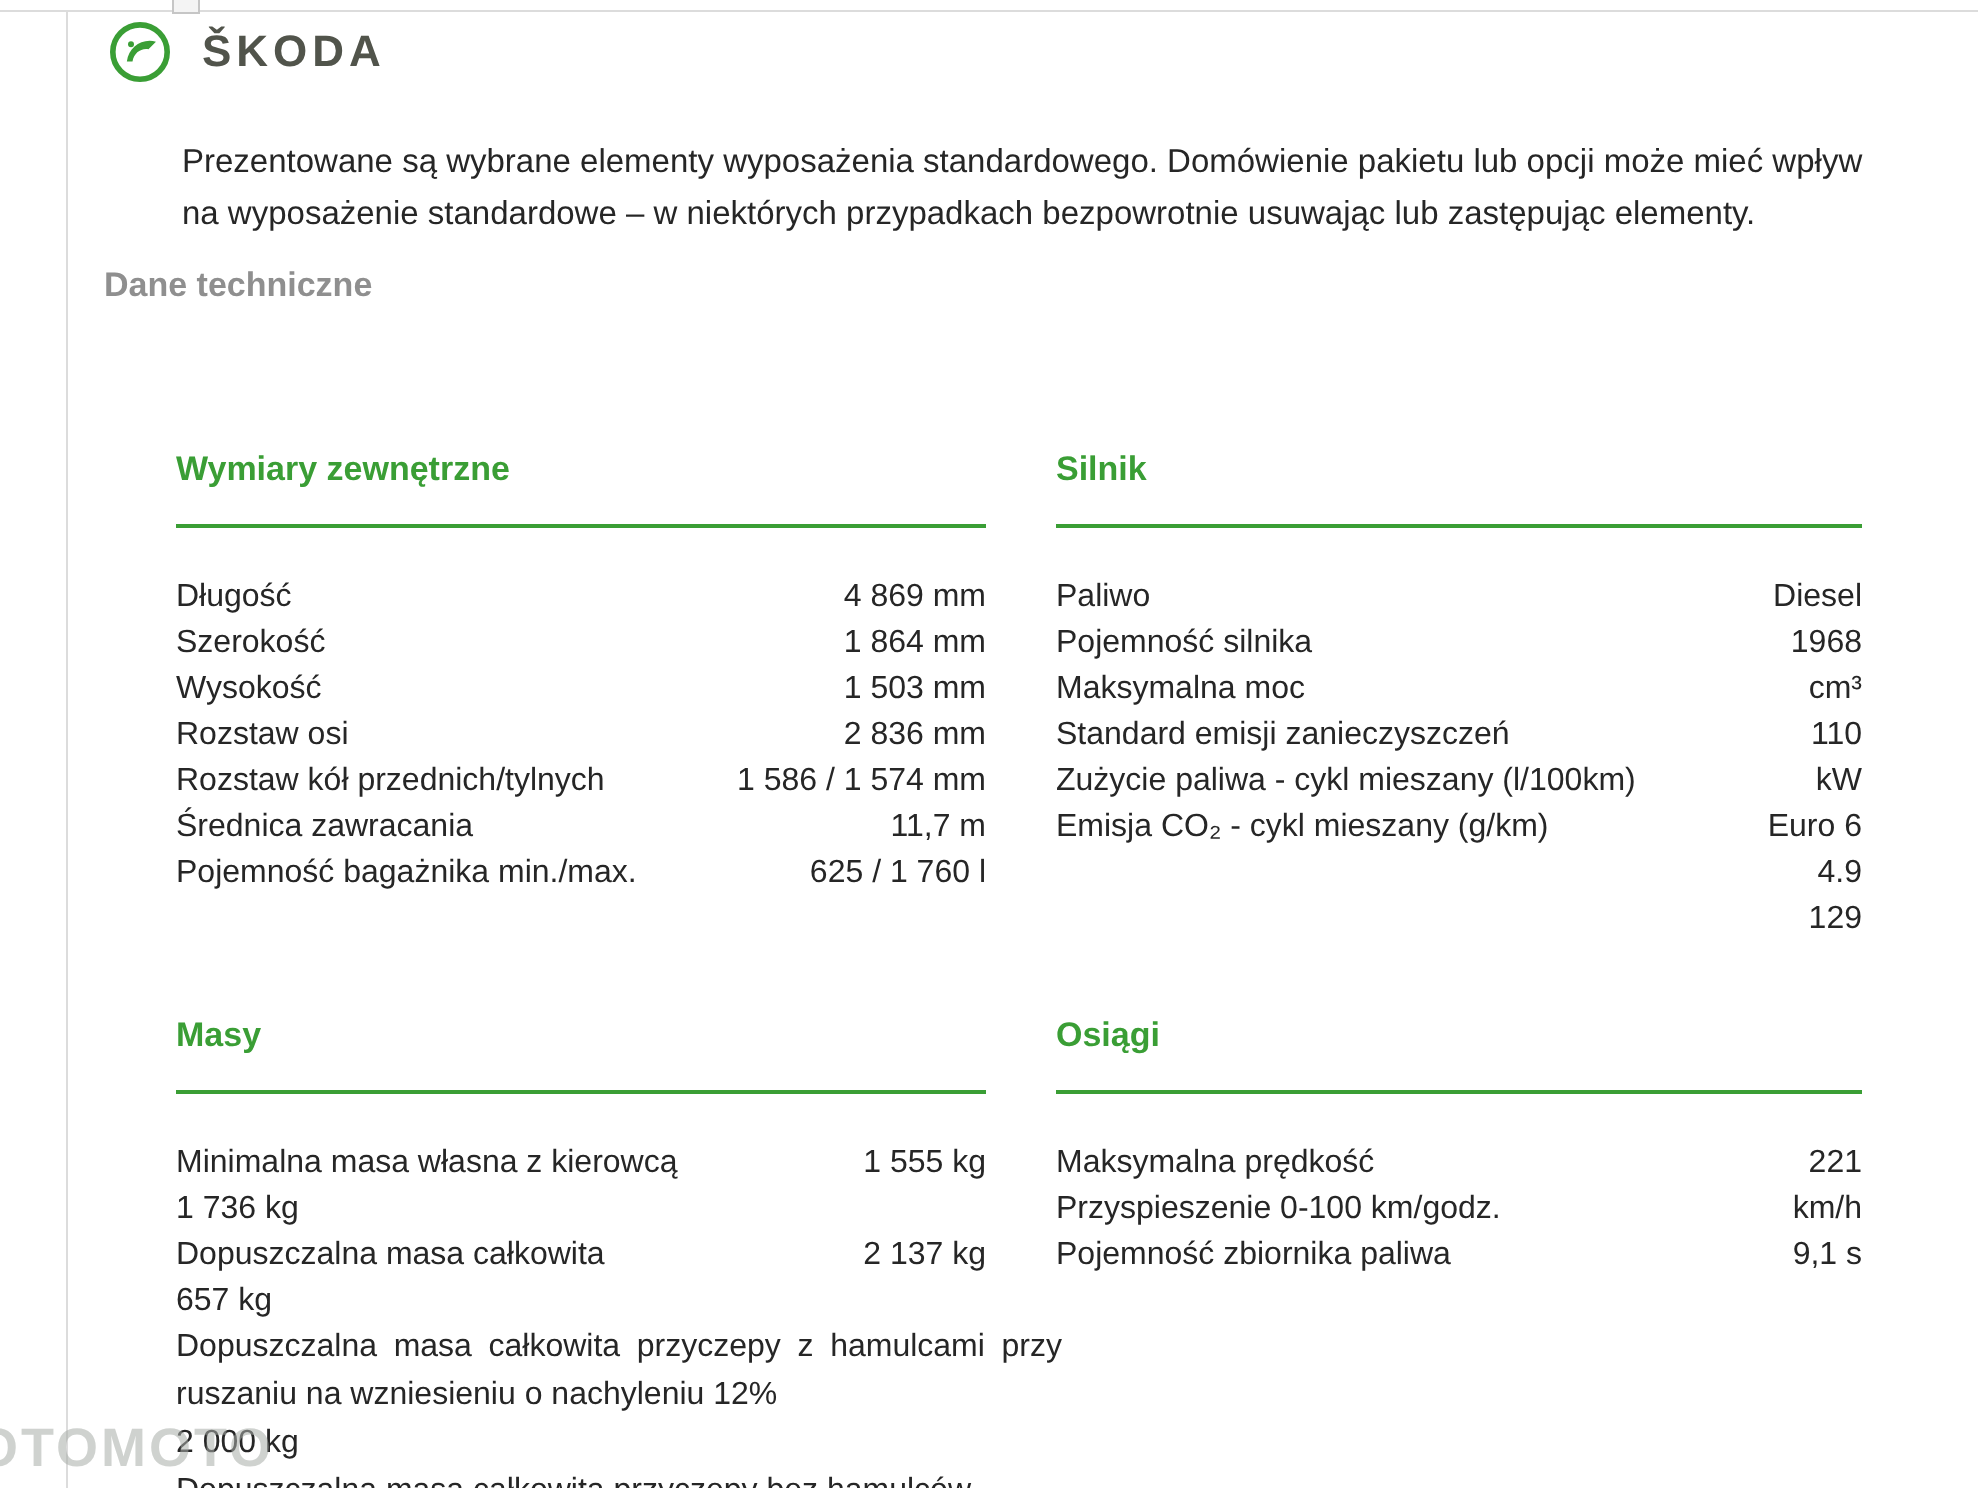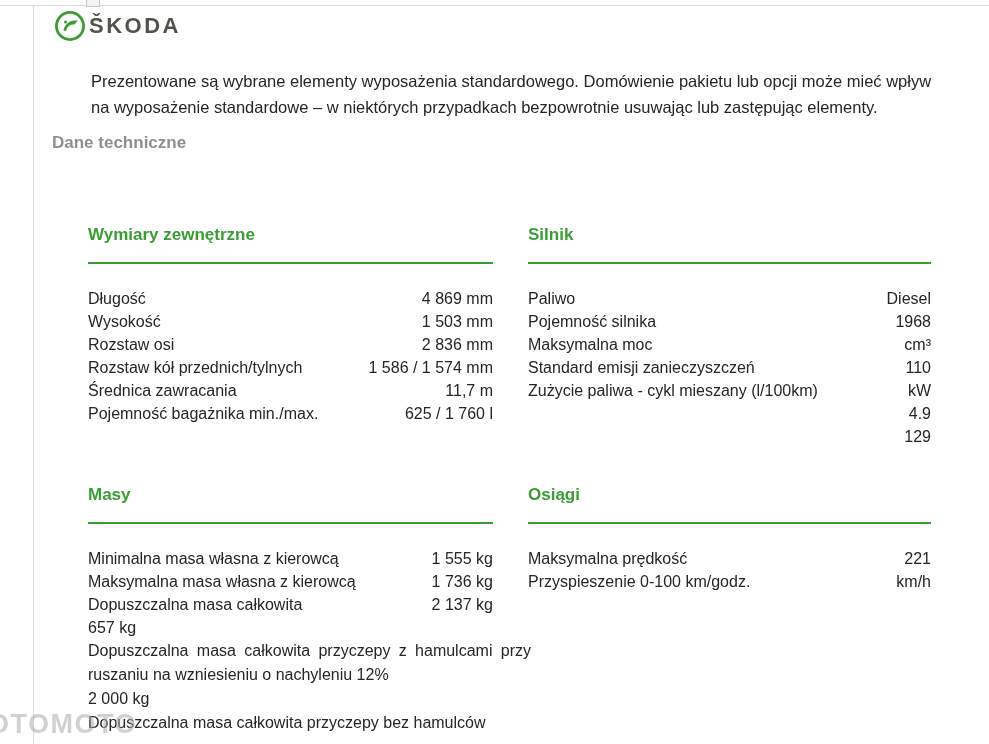--- a/index.html
+++ b/index.html
@@ -12,21 +12,21 @@
     overflow: hidden;
   }
   
   .top-line { position: absolute; top: 5px; left: 0; right: 0; height: 1px; background: #dcdcdc; }
   .left-line { position: absolute; top: 5px; left: 33px; bottom: 0; width: 1px; background: #dcdcdc; }
   .corner-artifact {
     position: absolute; top: 0; left: 86px; width: 14px; height: 7px;
     border: 1px solid #c6c6c6; border-top: none; background: #f4f4f4;
   }
   
-  .logo-row { display: flex; align-items: center; gap: 4px; margin: 11px 0 0 55px; }
+  .logo-row { display: flex; align-items: center; gap: 16px; margin: 11px 0 0 55px; }
   .logo-circle { width: 30px; height: 30px; display: block; }
   .brand {
     font-size: 22px; font-weight: bold; color: #51544b; letter-spacing: 2.5px;
   }
   
   .intro {
     margin: 27px 0 0 91px; width: 852px;
     font-size: 16.5px; line-height: 26px; color: #262626;
   }
   .page-heading {
@@ -88,20 +88,24 @@
 
   <section class="section">
     <h3 class="section-title">Wymiary zewnętrzne</h3>
     <div class="section-rule"></div>
     <div class="rows">
         <div class="row">
           <span class="lbl">Długość</span>
           <span class="val">4 869 mm</span>
         </div>
         <div class="row">
+          <span class="lbl">Szerokość</span>
+          <span class="val">1 864 mm</span>
+        </div>
+        <div class="row">
           <span class="lbl">Wysokość</span>
           <span class="val">1 503 mm</span>
         </div>
         <div class="row">
           <span class="lbl">Rozstaw osi</span>
           <span class="val">2 836 mm</span>
         </div>
         <div class="row">
           <span class="lbl">Rozstaw kół przednich/tylnych</span>
           <span class="val">1 586 / 1 574 mm</span>
@@ -135,40 +139,43 @@
         </div>
         <div class="row">
           <span class="lbl">Standard emisji zanieczyszczeń</span>
           <span class="val">110</span>
         </div>
         <div class="row">
           <span class="lbl">Zużycie paliwa - cykl mieszany (l/100km)</span>
           <span class="val">kW</span>
         </div>
         <div class="row">
+          <span class="lbl">Emisja CO₂ - cykl mieszany (g/km)</span>
+          <span class="val">Euro 6</span>
+        </div>
+        <div class="row">
           <span class="lbl"></span>
           <span class="val">4.9</span>
         </div>
         <div class="row">
           <span class="lbl"></span>
           <span class="val">129</span>
         </div>
       </div>
   </section>
 
   <section class="section">
     <h3 class="section-title">Masy</h3>
     <div class="section-rule"></div>
     <div class="rows">
         <div class="row">
           <span class="lbl">Minimalna masa własna z kierowcą</span>
           <span class="val">1 555 kg</span>
         </div>
         <div class="row">
-          <span class="lbl">Maksymalna masa własna z kierowcą</span>
           <span class="val">1 736 kg</span>
         </div>
         <div class="row">
           <span class="lbl">Dopuszczalna masa całkowita</span>
           <span class="val">2 137 kg</span>
         </div>
         <div class="row">
           <span class="val">657 kg</span>
         </div>
         <div class="row wrap">
@@ -186,18 +193,22 @@
     <div class="section-rule"></div>
     <div class="rows">
         <div class="row">
           <span class="lbl">Maksymalna prędkość</span>
           <span class="val">221</span>
         </div>
         <div class="row">
           <span class="lbl">Przyspieszenie 0-100 km/godz.</span>
           <span class="val">km/h</span>
         </div>
+        <div class="row">
+          <span class="lbl">Pojemność zbiornika paliwa</span>
+          <span class="val">9,1 s</span>
+        </div>
       </div>
   </section>
 
 </div>
 
 <div class="watermark">OTOMOTO</div>
 
 </body></html>

